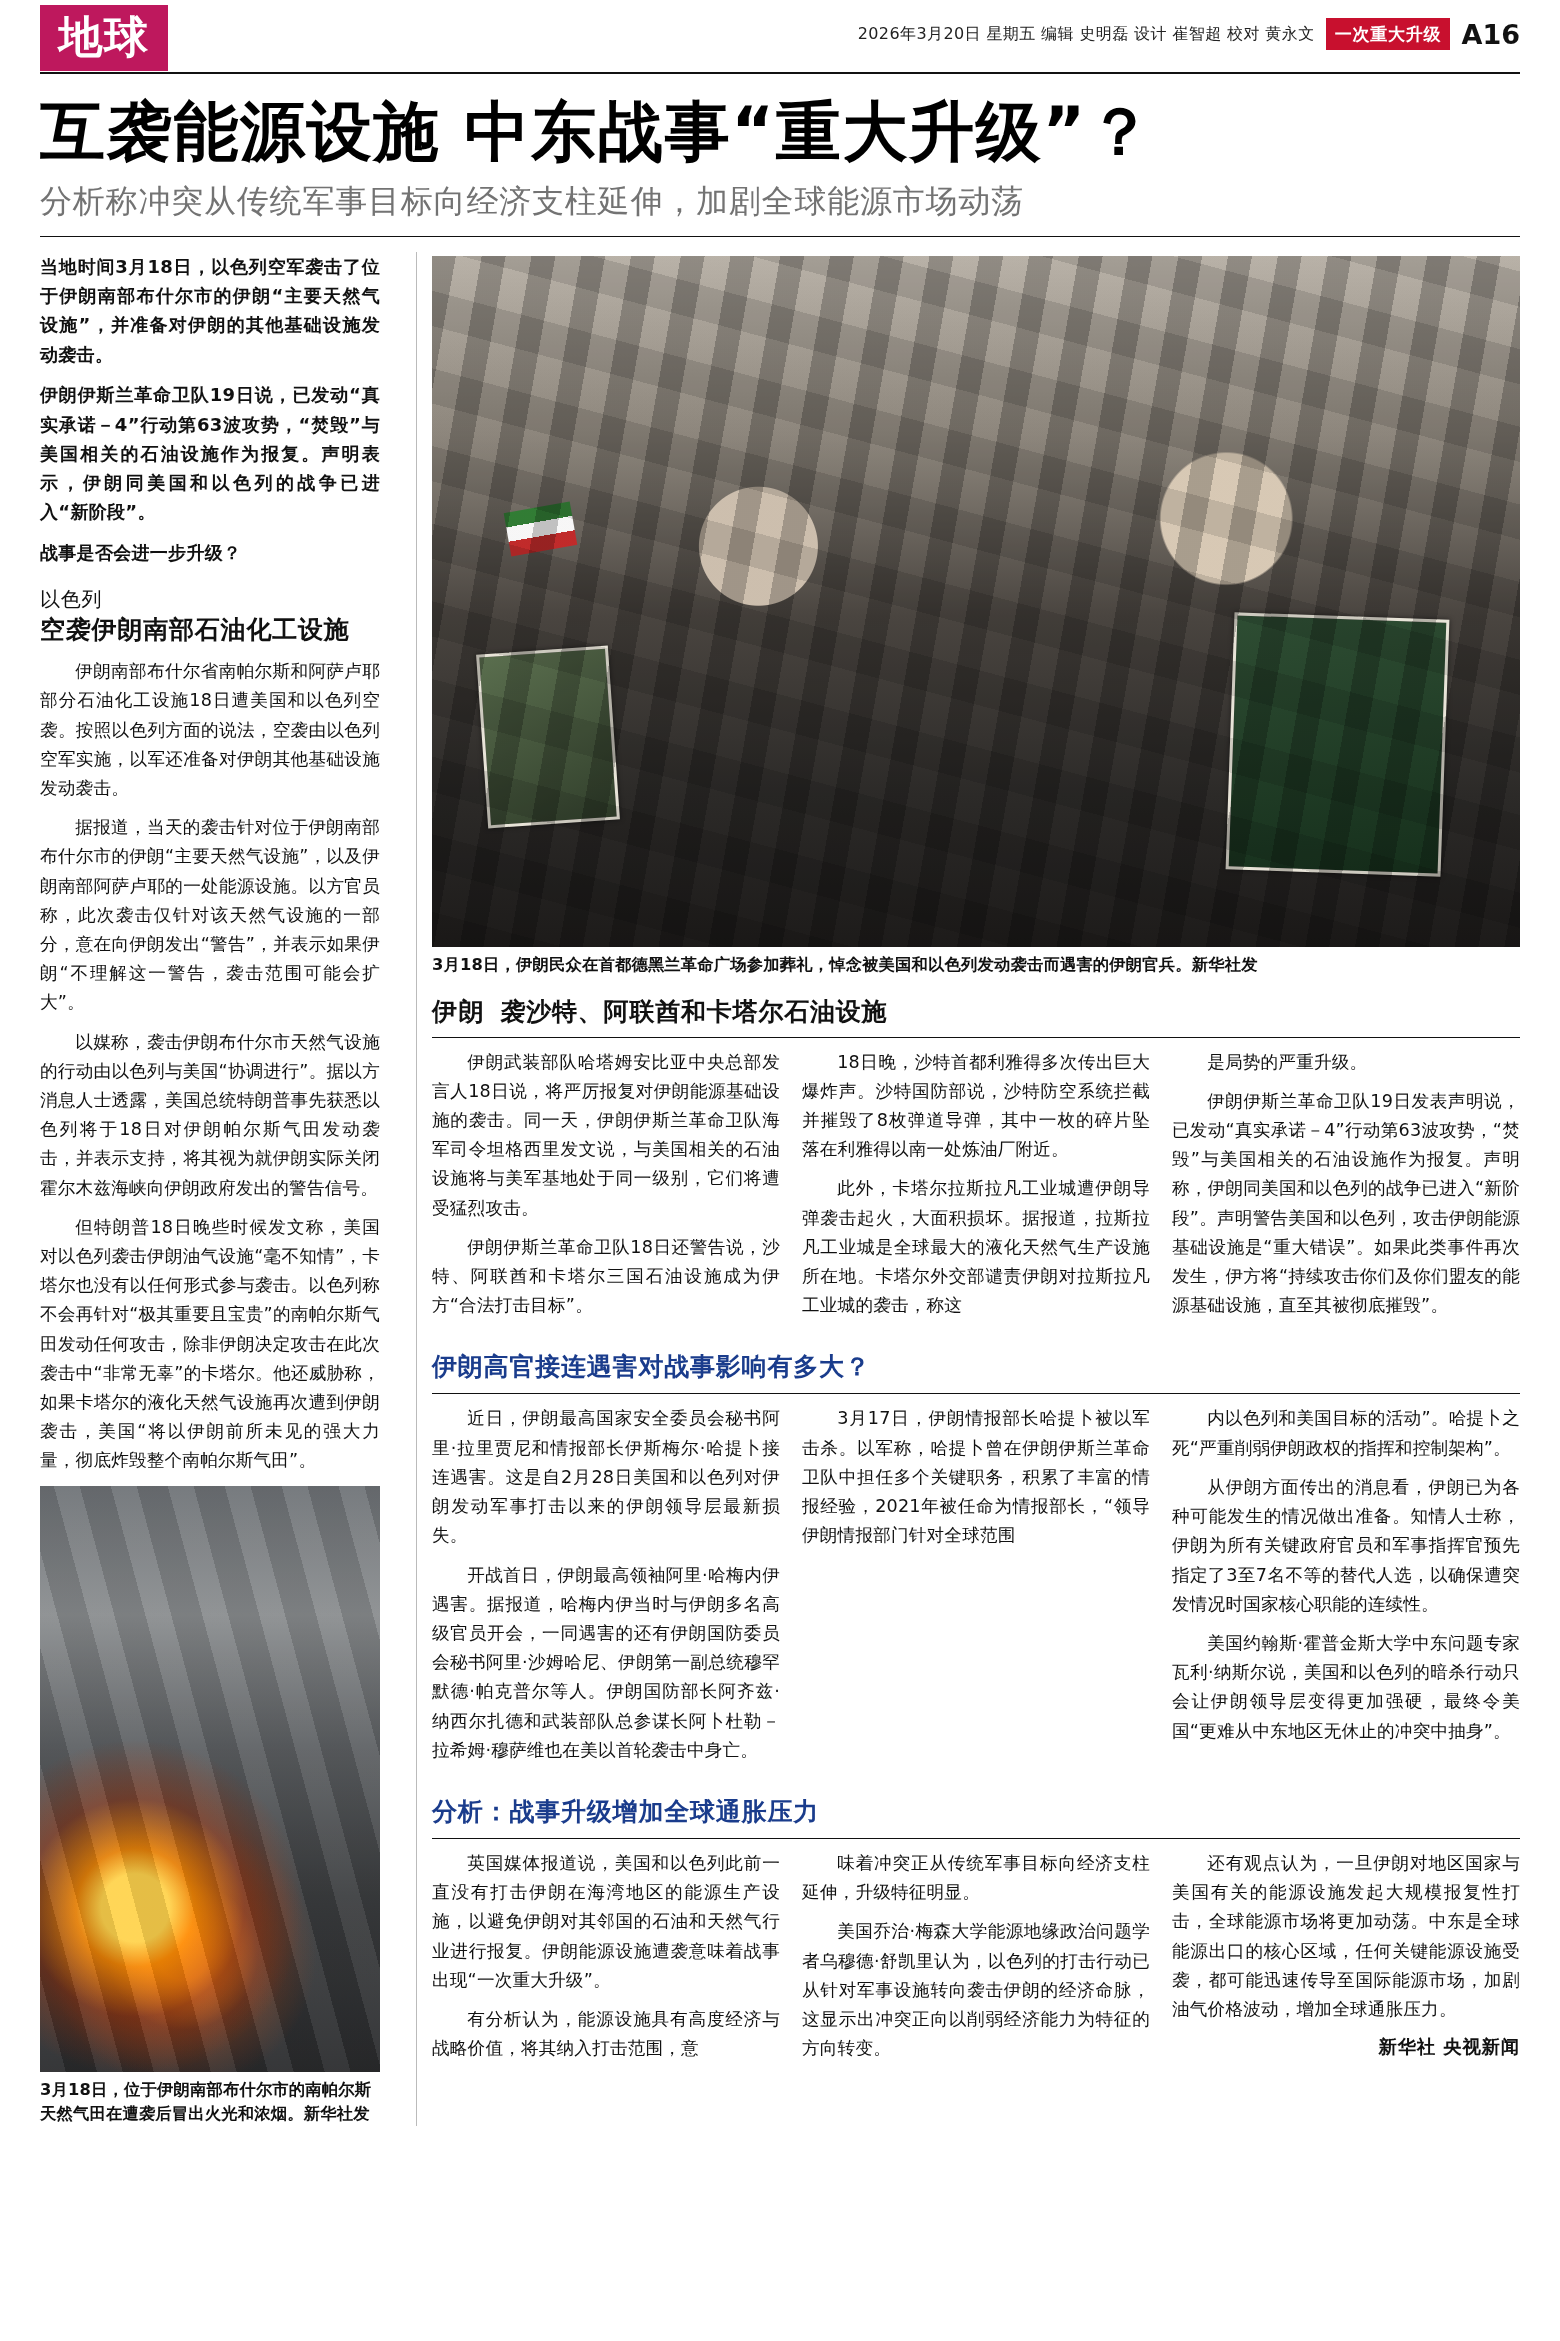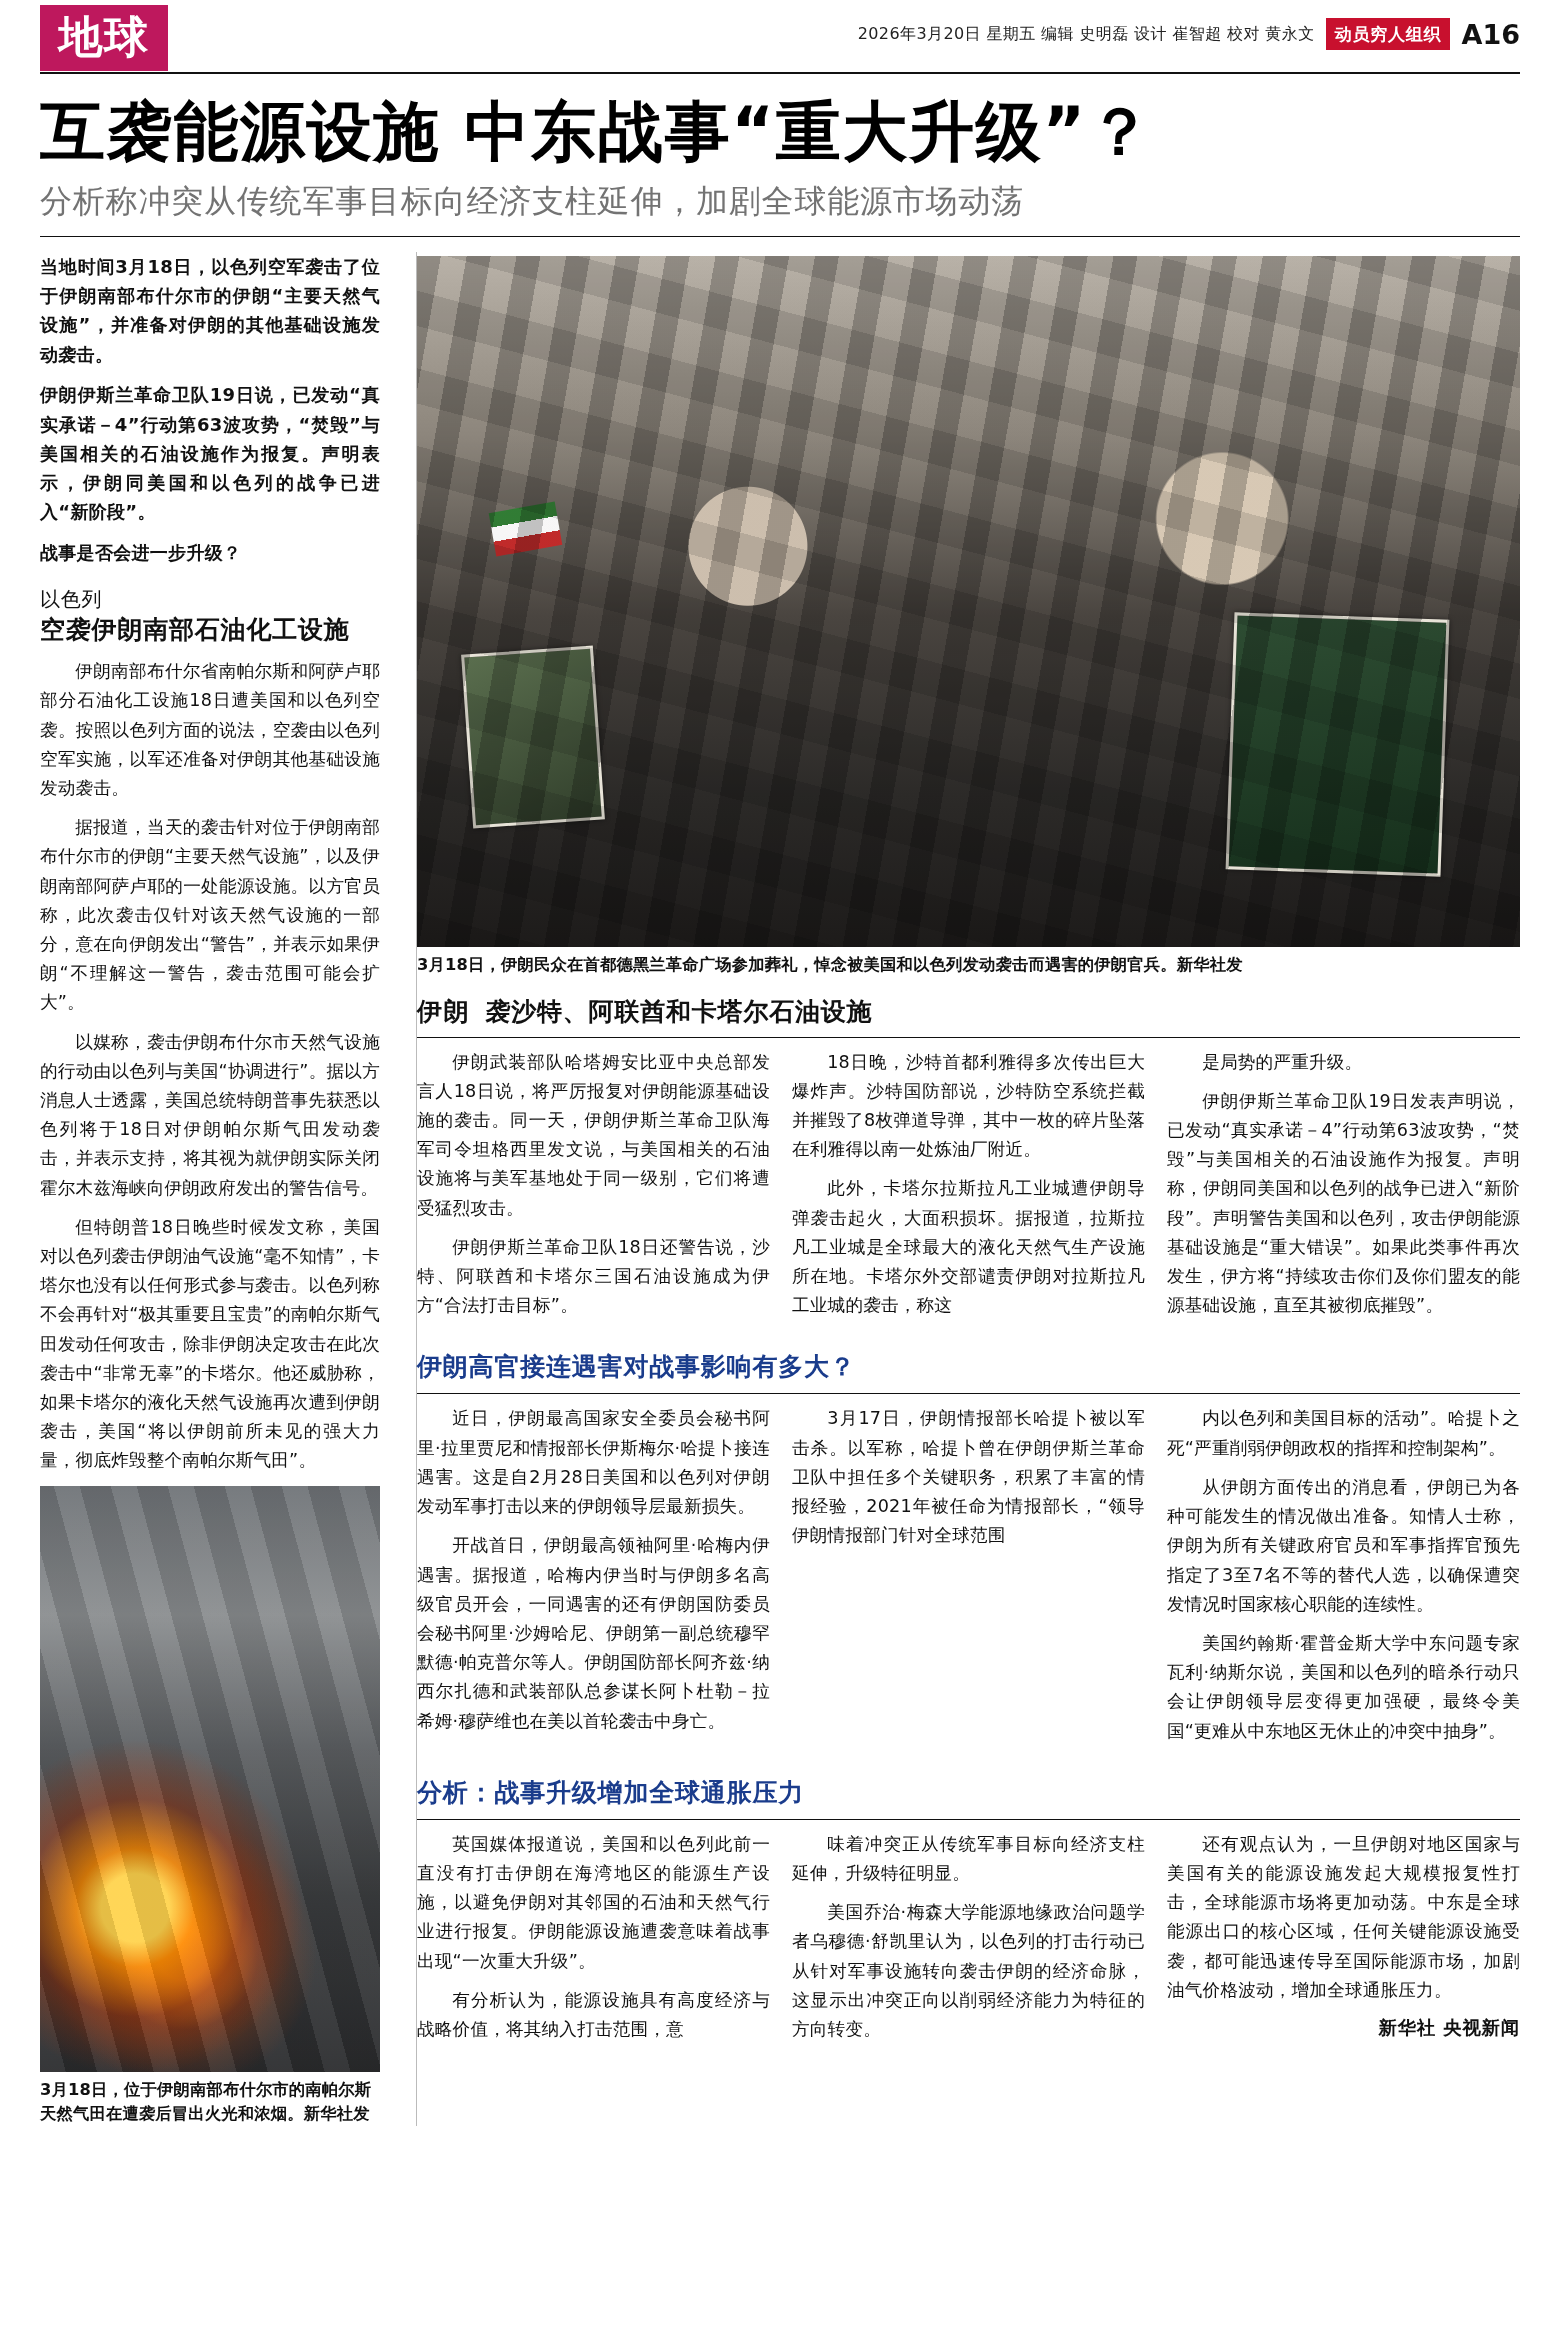--- a/index.html
+++ b/index.html
@@ -35,21 +35,21 @@
     color:#000; font-family:"DejaVu Sans", sans-serif;
   }
   .subhead {
     font-size:32px; letter-spacing:0.8px; margin-top:11.7px; color:#737373;
     font-family:"DejaVu Sans", sans-serif;
   }
 
   
   .content { display:flex; gap:16px; margin-top:15px; }
   .col-left { width:360px; padding-right:20px; box-sizing:border-box; }
-  .col-right { flex:1; box-sizing:border-box; border-left:0.8px solid #bbb; }
+  .col-right { flex:1; padding-left:15px; box-sizing:border-box; border-left:0.8px solid #bbb; }
 
   .lede p {
     font-size:18px; line-height:1.62; font-weight:bold; margin:0 0 11.7px 0;
     text-align:justify; letter-spacing:0.3px;
   }
 
   .kicker { font-size:20px; margin:18.4px 0 1.7px 0; letter-spacing:0.8px; }
   .sub-title {
     font-size:25px; font-weight:bold; letter-spacing:0.8px; margin:1.7px 0 11.7px 0;
     line-height:1.25;
@@ -123,21 +123,21 @@
 </style>
 </head>
 <body>
 
 <div class="page">
 
   <div class="masthead">
     <div class="section-flag">地球</div>
     <div class="masthead-right">
       <div class="masthead-meta">2026年3月20日  星期五  编辑 史明磊  设计 崔智超  校对 黄永文</div>
-      <div class="paper-logo">动员穷人组织</div>
+      <div class="paper-logo">一次重大升级</div>
       <div class="page-no">A16</div>
     </div>
   </div>
 
   <div class="headline-block">
     <div class="headline">互袭能源设施  中东战事“重大升级”？</div>
     <div class="subhead">分析称冲突从传统军事目标向经济支柱延伸，加剧全球能源市场动荡</div>
   </div>
 
   <div class="content">

